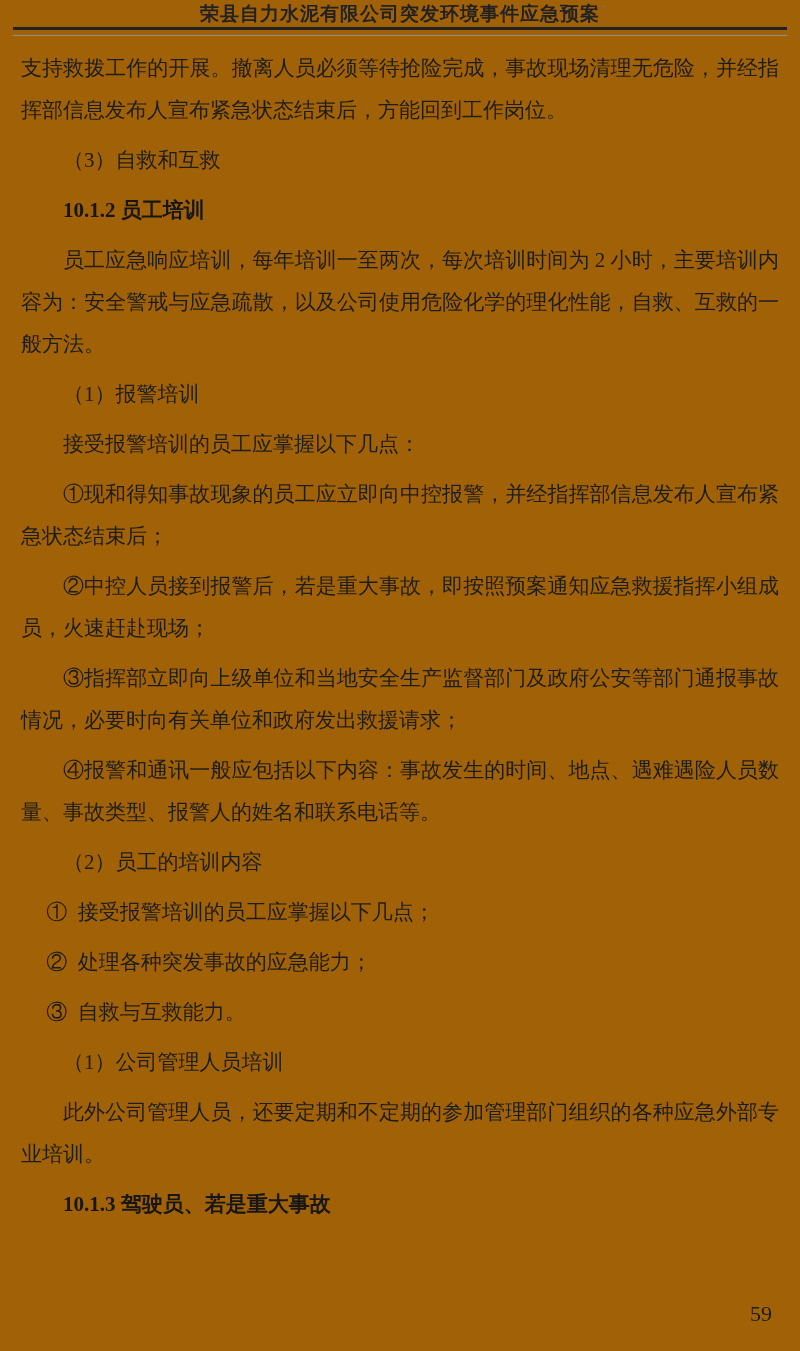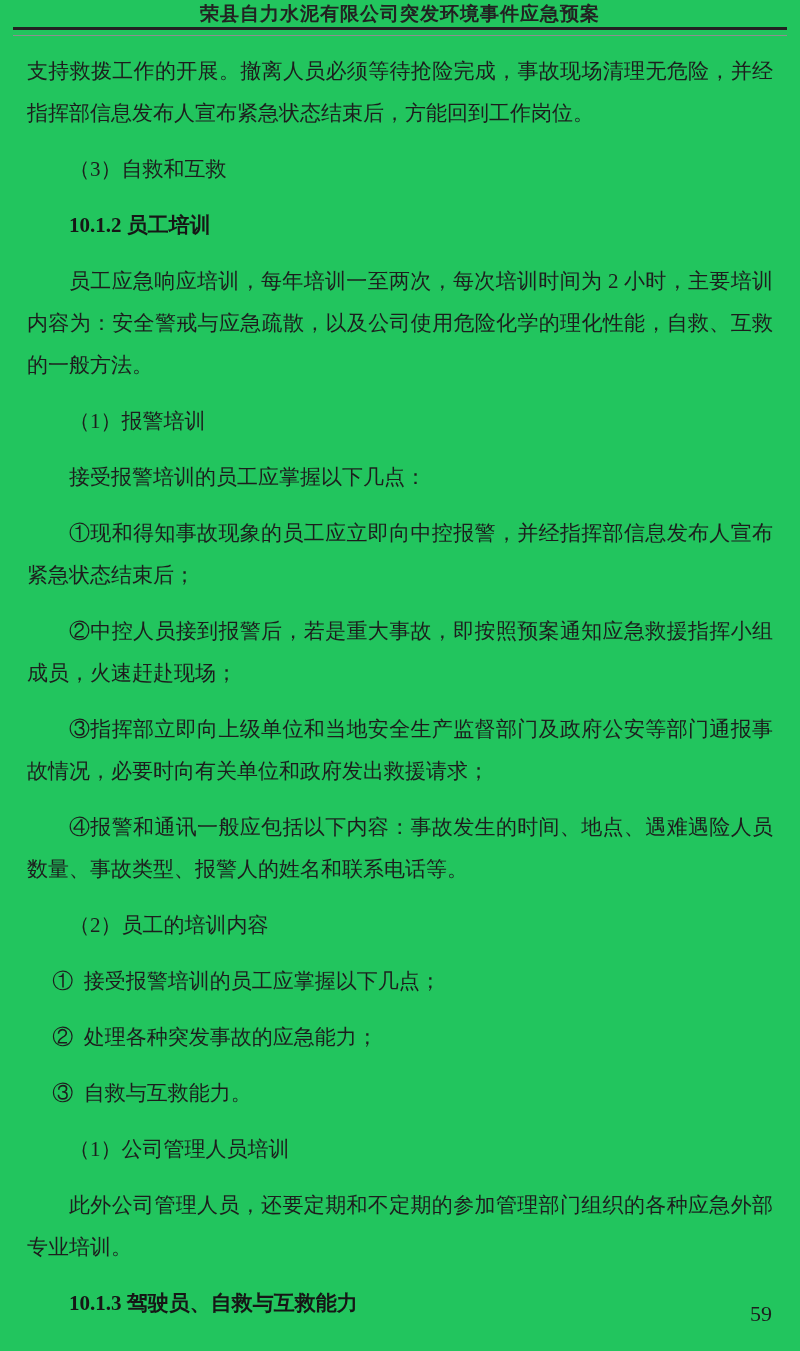--- a/index.html
+++ b/index.html
@@ -1,20 +1,20 @@
 <!DOCTYPE html>
 <html><head>
 <meta charset="utf-8">
 <style>
   html,body { margin:0; padding:0; background:#e9e9e9; }
   .page {
     position:relative;
     width:800px; height:1351px;
     margin:0 auto;
-    background:#22c55e;
+    background:#a16207;
     font-family:"Liberation Serif", serif;
     color:#1d1d1d;
     overflow:hidden;
   }
   .header { padding-top:3px; text-align:center; }
   .header-title {
     display:inline-block;
     font-size:19px;
     font-weight:700;
     letter-spacing:1px;
@@ -24,21 +24,21 @@
   .rule-thick { height:3px; background:#222; margin:2px 13px 0 13px; }
   .rule-thin  { height:1px; background:#8f8f8f; margin:5px 13px 0 13px; }
 
   .content {
     margin:11px 13px 0 13px;
     font-size:21px;
     line-height:42px;
     text-align:justify;
     text-justify:inter-ideograph;
   }
-  .content p { margin:14px; padding:0; text-indent:2em; }
+  .content p { margin:8px; padding:0; text-indent:2em; }
   .content p.noindent { text-indent:0; }
   .content p.h { font-weight:700; color:#161616; }
   .content p.circ { text-indent:1.2em; }
 
   .page-number {
     position:absolute;
     right:28px; bottom:24px;
     font-size:22px;
     color:#1d1d1d;
     font-family:"Liberation Serif", serif;
@@ -65,18 +65,18 @@
     <p>①现和得知事故现象的员工应立即向中控报警，并经指挥部信息发布人宣布紧急状态结束后；</p>
     <p>②中控人员接到报警后，若是重大事故，即按照预案通知应急救援指挥小组成员，火速赶赴现场；</p>
     <p>③指挥部立即向上级单位和当地安全生产监督部门及政府公安等部门通报事故情况，必要时向有关单位和政府发出救援请求；</p>
     <p>④报警和通讯一般应包括以下内容：事故发生的时间、地点、遇难遇险人员数量、事故类型、报警人的姓名和联系电话等。</p>
     <p>（2）员工的培训内容</p>
     <p class="circ">① 接受报警培训的员工应掌握以下几点；</p>
     <p class="circ">② 处理各种突发事故的应急能力；</p>
     <p class="circ">③ 自救与互救能力。</p>
     <p>（1）公司管理人员培训</p>
     <p>此外公司管理人员，还要定期和不定期的参加管理部门组织的各种应急外部专业培训。</p>
-    <p class="h">10.1.3 驾驶员、自救与互救能力</p>
+    <p class="h">10.1.3 驾驶员、若是重大事故</p>
   </div>
 
   <div class="page-number">59</div>
 
 </div>
 
 </body></html>

